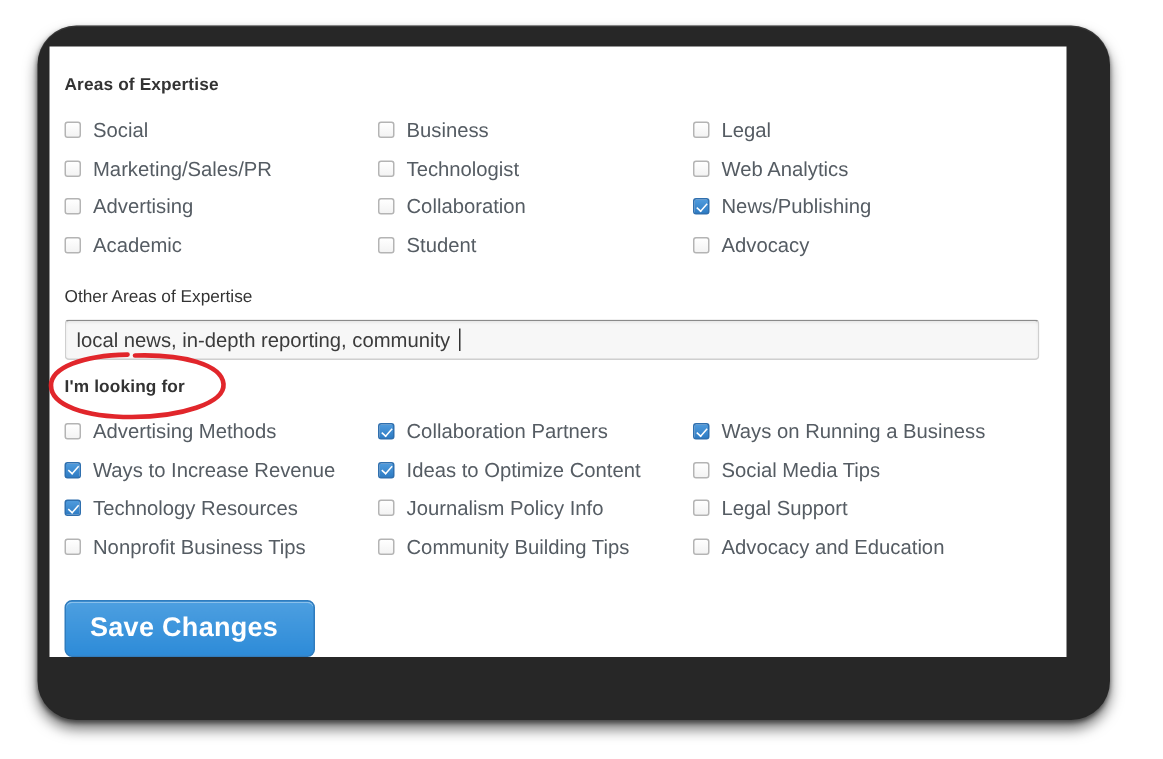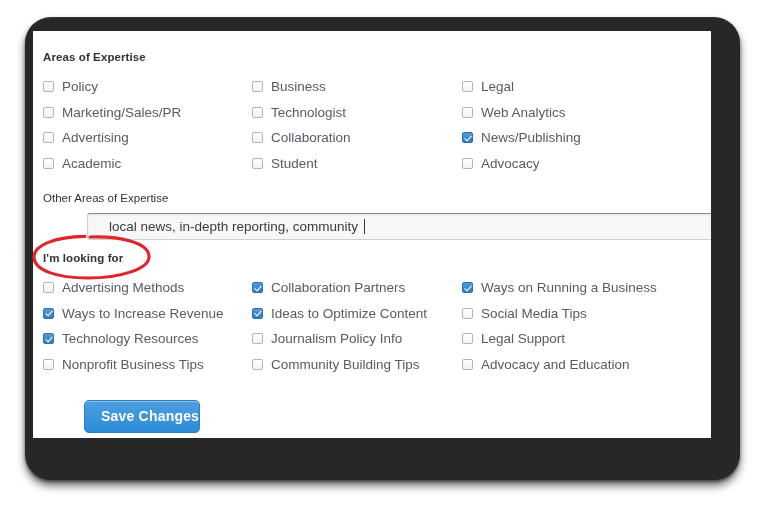--- a/index.html
+++ b/index.html
@@ -130,23 +130,22 @@
   .textfield {
     position: relative;
     height: 27px;
     background: #f7f7f7;
     border: 1px solid #cfcfcf;
     border-top: 1px solid #8b8b8b;
     border-radius: 3px;
     box-sizing: border-box;
     display: flex;
     align-items: center;
-    padding-left: 21px;
+    padding-left: 7px;
     box-shadow: inset 0 1px 2px rgba(0,0,0,0.07);
-    margin-left: 44px;
   }
   .textfield-value {
     font-size: 13.5px;
     color: #3b3b3b;
     white-space: pre;
   }
   .caret {
     display: inline-block;
     width: 1px;
     height: 15px;
@@ -154,28 +153,27 @@
     margin-left: 2px;
     vertical-align: middle;
   }
 
   
   .btn-save {
     display: inline-block;
     background: linear-gradient(#4d9fe0, #2d8bd8);
     background-color: #3c91db;
     color: #ffffff;
-    font-size: 14px;
+    font-size: 18px;
     font-weight: bold;
     border: 1px solid #2f7cbe;
     border-radius: 5px;
-    padding: 7px 0 8px 16px;
+    padding: 7px 24px 8px 16px;
     letter-spacing: 0.2px;
     box-shadow: 0 1px 0 rgba(255,255,255,0.35) inset;
-    margin-left: 41px;
   }
 
   
   .annot {
     position: absolute;
     pointer-events: none;
   }
 </style>
 </head>
 <body>
@@ -191,21 +189,21 @@
       
       <div style="height:20px"></div>
       <div class="section-title">Areas of Expertise</div>
 
       <div style="height:17px"></div>
       <div class="cb-grid">
 
         <div class="cb-row">
           <label class="cb-item c1">
             <span class="cbx"></span>
-            <span class="cb-label">Policy</span>
+            <span class="cb-label">Social</span>
           </label>
           <label class="cb-item c2">
             <span class="cbx"></span>
             <span class="cb-label">Business</span>
           </label>
           <label class="cb-item c3">
             <span class="cbx"></span>
             <span class="cb-label">Legal</span>
           </label>
         </div>

